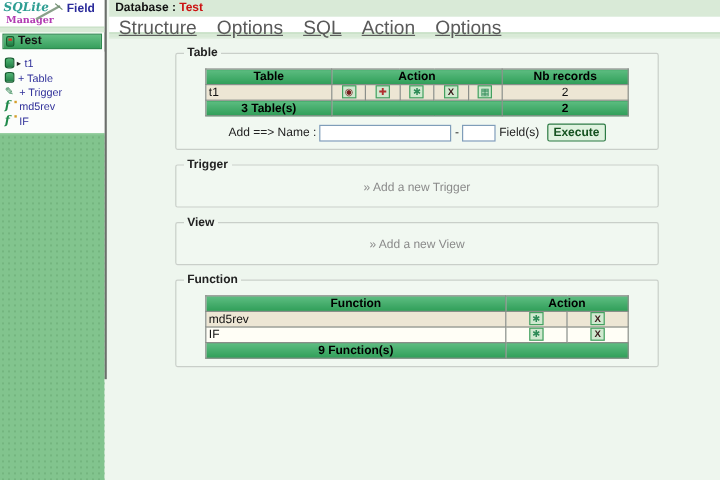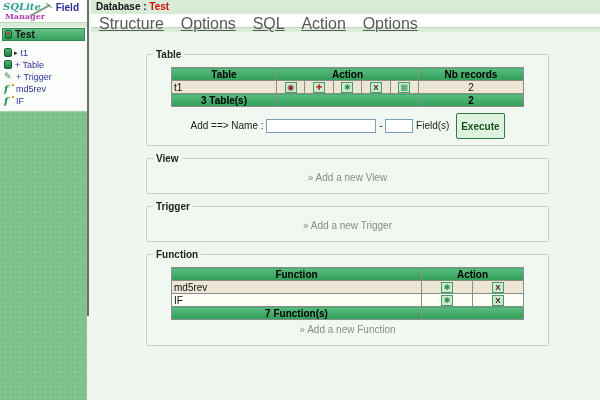--- a/index.html
+++ b/index.html
@@ -45,21 +45,21 @@
     background-size:5px 5px; border-top:1px solid #9ad0a4; }
 
   
   .main { position:absolute; left:91px; top:0; right:0; height:400px; background:#eef6ee; }
   .topbar { height:14px; background:#d9ead7; padding:1px 0 0 5px; font-weight:bold; font-size:10px; }
   .topbar .dbname { color:#cc1111; }
   .menubar { height:13px; background:#ffffff; padding:1px 0 0 8px; }
   .menubar span { color:#5a5a5a; margin-right:14px; cursor:pointer; font-size:16px;text-decoration:underline; }
   .greenstrip { height:5px; background:#d9ead7; border-top:1px solid #c2dcc0; border-bottom:1px solid #dfeede; }
 
-  .content { padding-top:17px; }
+  .content { padding-top:7px; }
   fieldset { margin:0 51px 7px 55px; border:1px solid #c9cfc9; background:#f1f8f1;
     padding:4px 0 6px 0; border-radius:2px; }
   legend { font-weight:bold; font-size:10px; color:#222; margin-left:6px; padding:0 3px; }
 
   table.grid { border-collapse:collapse; margin:3px auto 0 auto; }
   table.grid th, table.grid td { border:1px solid #8a8f8a; font-size:10px; padding:0 2px; height:13px; }
   th.green, td.green { background:linear-gradient(#5cbc80,#2f9e58); font-weight:bold; color:#000; text-align:center; }
   td.beige { background:#ede6d4; }
   td.white { background:#fffef6; }
   td.iconcell { text-align:center; background:#ede6d4; width:28px; }
@@ -72,21 +72,21 @@
   .g-insert { color:#b03030; }
   .g-gear   { color:#2e8b57; }
   .g-drop   { color:#3a1a1a; font-weight:bold; }
   .g-empty  { color:#2e8b57; }
 
   .addform { margin-top:6px; text-align:center; font-size:10px; color:#222; }
   .addform input[type=text] { height:14px; border:1px solid #7f9db9; background:#fff;
     font-size:10px; vertical-align:middle; }
   .in-name { width:110px; }
   .in-fields { width:28px; }
-  .exec-btn { height:26px; background:#dff2df; border:1px solid #2d7a44; color:#14521f;
+  .exec-btn { height:15px; background:#dff2df; border:1px solid #2d7a44; color:#14521f;
     font-weight:bold; font-size:10px; padding:0 4px; margin-left:4px; cursor:pointer;
     vertical-align:middle; border-radius:2px; }
 
   .add-link { text-align:center; color:#8a8a8a; font-size:10px; padding:4px 0; cursor:pointer; }
 </style>
 </head>
 <body>
 
 <div class="sidebar">
   <div class="logo-block">
@@ -177,27 +177,27 @@
         <span>Add ==&gt; Name :</span>
         <input type="text" class="in-name" style="">
         <span>-</span>
         <input type="text" class="in-fields" style="">
         <span>Field(s)</span>
         <button class="exec-btn">Execute</button>
       </div>
     </fieldset>
 
     <fieldset>
+      <legend>Trigger</legend>
+      <div class="add-link">» Add a new Trigger</div>
+    </fieldset>
+
+    <fieldset>
       <legend>View</legend>
       <div class="add-link">» Add a new View</div>
-    </fieldset>
-
-    <fieldset>
-      <legend>Trigger</legend>
-      <div class="add-link">» Add a new Trigger</div>
     </fieldset>
 
     <fieldset>
       <legend>Function</legend>
       <table class="grid">
         <tbody>
             <tr>
           <th class="green" style="width:250px;">Function</th>
           <th class="green" colspan="2" style="width:102px;">Action</th>
         </tr>
@@ -205,22 +205,21 @@
           <td class="beige">md5rev</td>
           <td class="iconcell2 beige"><span class="icon-box g-gear">✱</span></td>
           <td class="iconcell2 beige"><span class="icon-box g-drop">X</span></td>
         </tr>
         <tr>
           <td class="white">IF</td>
           <td class="iconcell2 white"><span class="icon-box g-gear">✱</span></td>
           <td class="iconcell2 white"><span class="icon-box g-drop">X</span></td>
         </tr>
         <tr>
-          <td class="green">7 Function(s)</td>
+          <td class="green">9 Function(s)</td>
           <td class="green" colspan="2"></td>
         </tr>
       </tbody>
         </table>
-      <div class="add-link">» Add a new Function</div>
     </fieldset>
 
   </div>
 </div>
 
 </body></html>

